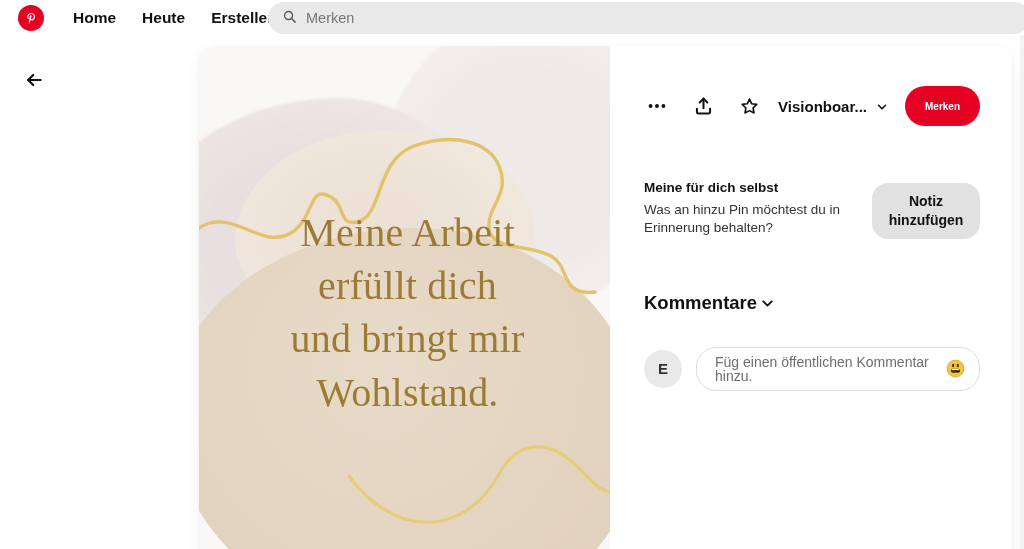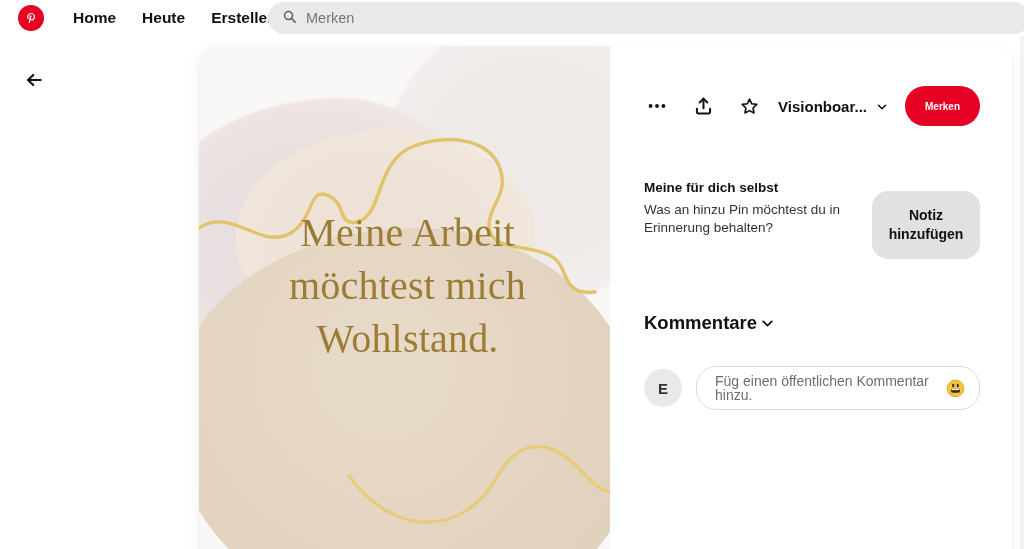--- a/index.html
+++ b/index.html
@@ -274,26 +274,26 @@
   #add-note-button {
     flex: 0 0 auto;
     width: 108px;
     min-height: 56px;
     background: #e1e1e1;
     color: #111111;
     font-size: 14px;
     font-weight: bold;
     border: none;
     border-radius: 16px;
-    padding: 15px 8px;
+    padding: 9px 8px;
     cursor: pointer;
     line-height: 1.35;
     font-family: "Liberation Sans", sans-serif;
     text-align: center;
-    margin-top: 12px;
+    margin-top: 4px;
   }
 
   #comments-header {
     margin-top: 55px;
     display: flex;
     align-items: center;
     gap: 2px;
     cursor: pointer;
     width: fit-content;
   }
@@ -409,21 +409,22 @@
 
       <svg id="gold-lines" viewBox="0 0 411 560">
         <path d="M-10 190 C 30 150, 60 210, 95 185 C 115 170, 110 140, 130 150 C 148 158, 138 180, 158 176
                  C 185 170, 175 115, 215 100 C 255 86, 290 96, 300 120 C 312 148, 288 160, 290 182
                  C 292 205, 330 198, 352 210 C 372 221, 360 250, 396 246" fill="none" stroke="#e0c36a" stroke-width="3.4" stroke-linecap="round"></path>
         <path d="M150 430 C 195 492, 265 492, 300 428 C 320 392, 350 396, 372 415 C 390 430, 398 448, 418 446" fill="none" stroke="#e6cc78" stroke-width="3.2" stroke-linecap="round"></path>
       </svg>
 
       <div id="pin-text">
         <div>Meine Arbeit</div>
-        <div>möchtest mich</div>
+        <div>erfüllt dich</div>
+        <div>und bringt mir</div>
         <div>Wohlstand.</div>
       </div>
     </div>
 
   </div>
 
   <div id="details-panel">
 
     <div id="action-bar">
 

